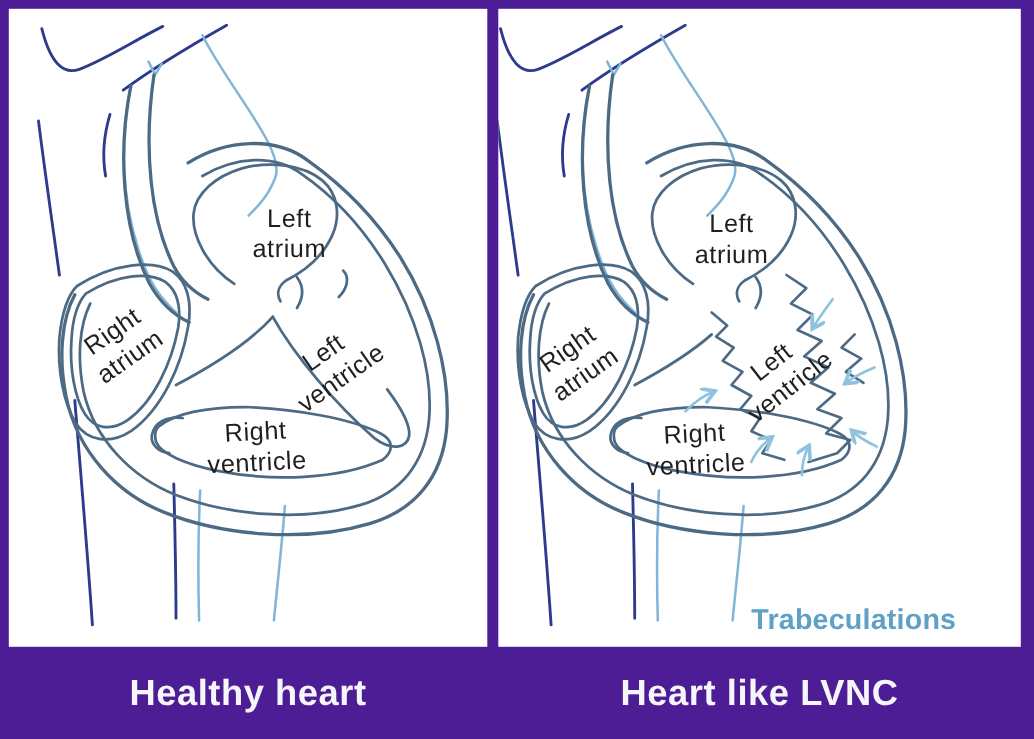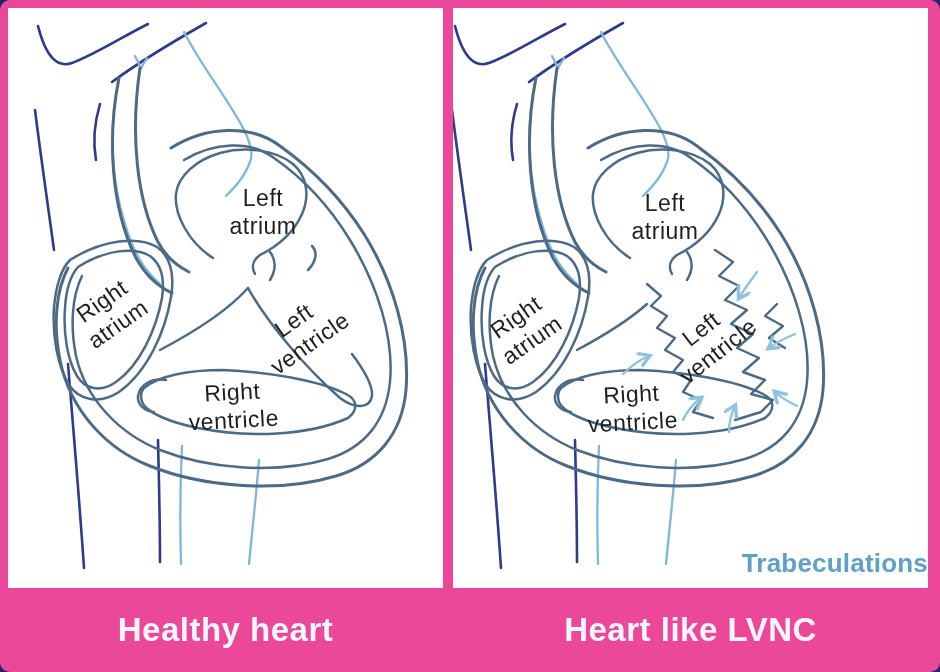--- a/index.html
+++ b/index.html
@@ -1,38 +1,37 @@
 <!DOCTYPE html>
 <html><head>
 <meta charset="utf-8">
 <style>
   html,body { margin:0; padding:0; background:#20296b; }
   .frame {
     position:relative;
     width:940px; height:672px;
-    background:#ec4899;
+    background:#4c1d95;
     overflow:hidden;
     font-family:"Liberation Sans", sans-serif;
-    border-radius:10px;
   }
   .panel {
     position:absolute; top:8px; height:580px;
     background:#ffffff; overflow:hidden;
   }
   .panel-left  { left:8px;   width:435px; }
   .panel-right { left:453px; width:475px; }
   .heart-svg { display:block; }
   .svg-shift { margin-left:-28px; }
   .chamber-label {
     font-family:"Liberation Sans", sans-serif;
     font-size:23px; fill:#1f1f1f; letter-spacing:0.5px;
   }
   .annotation {
     position:absolute; left:230px; bottom:6px; width:245px;
-    text-align:right;
+    text-align:left;
     color:#5fa0c7;
     font-weight:700; font-size:26px; line-height:1.42;
     letter-spacing:0.2px;
   }
   .caption-cell {
     position:absolute; top:588px; height:84px;
     display:flex; align-items:center; justify-content:center;
     color:#f5f5fa; font-weight:700; font-size:33px; letter-spacing:0.5px;
   }
   .caption-left  { left:8px;   width:435px; }

